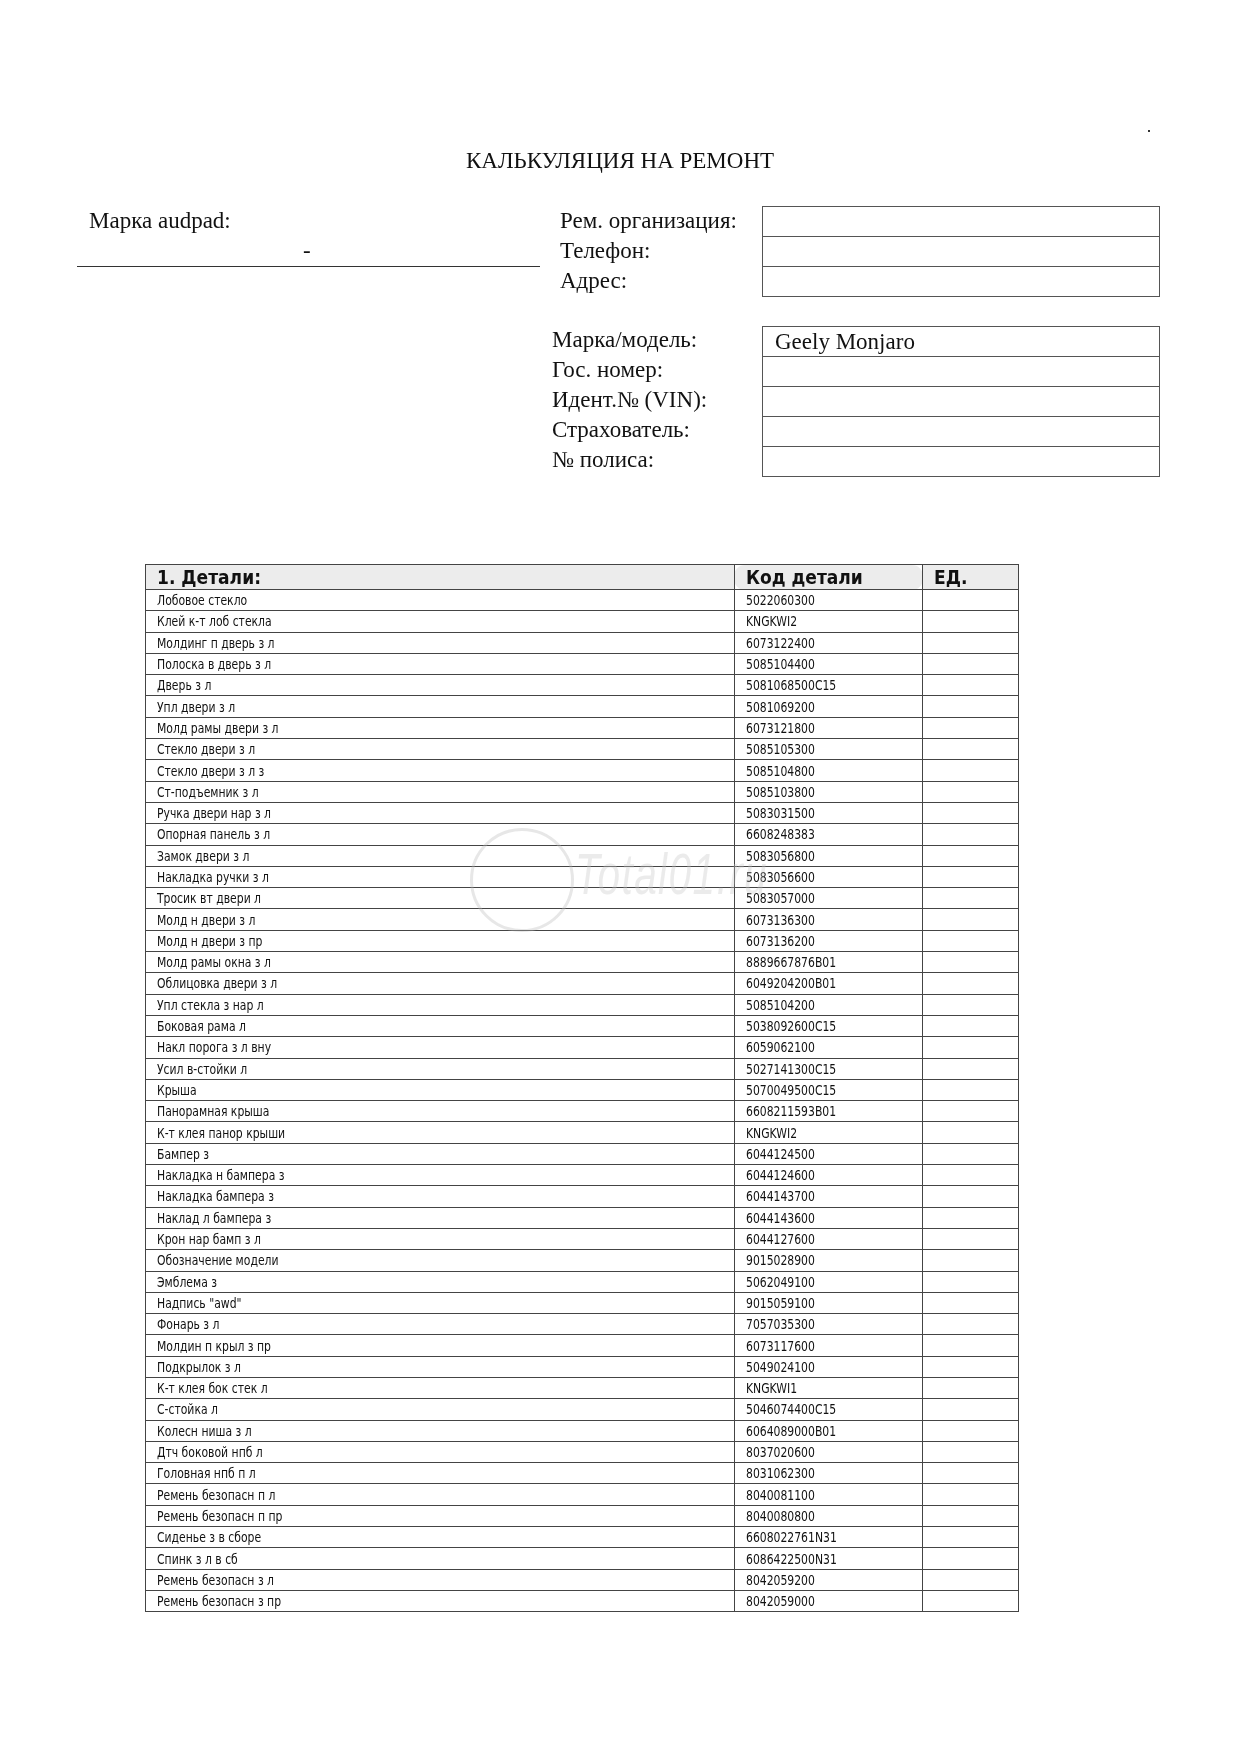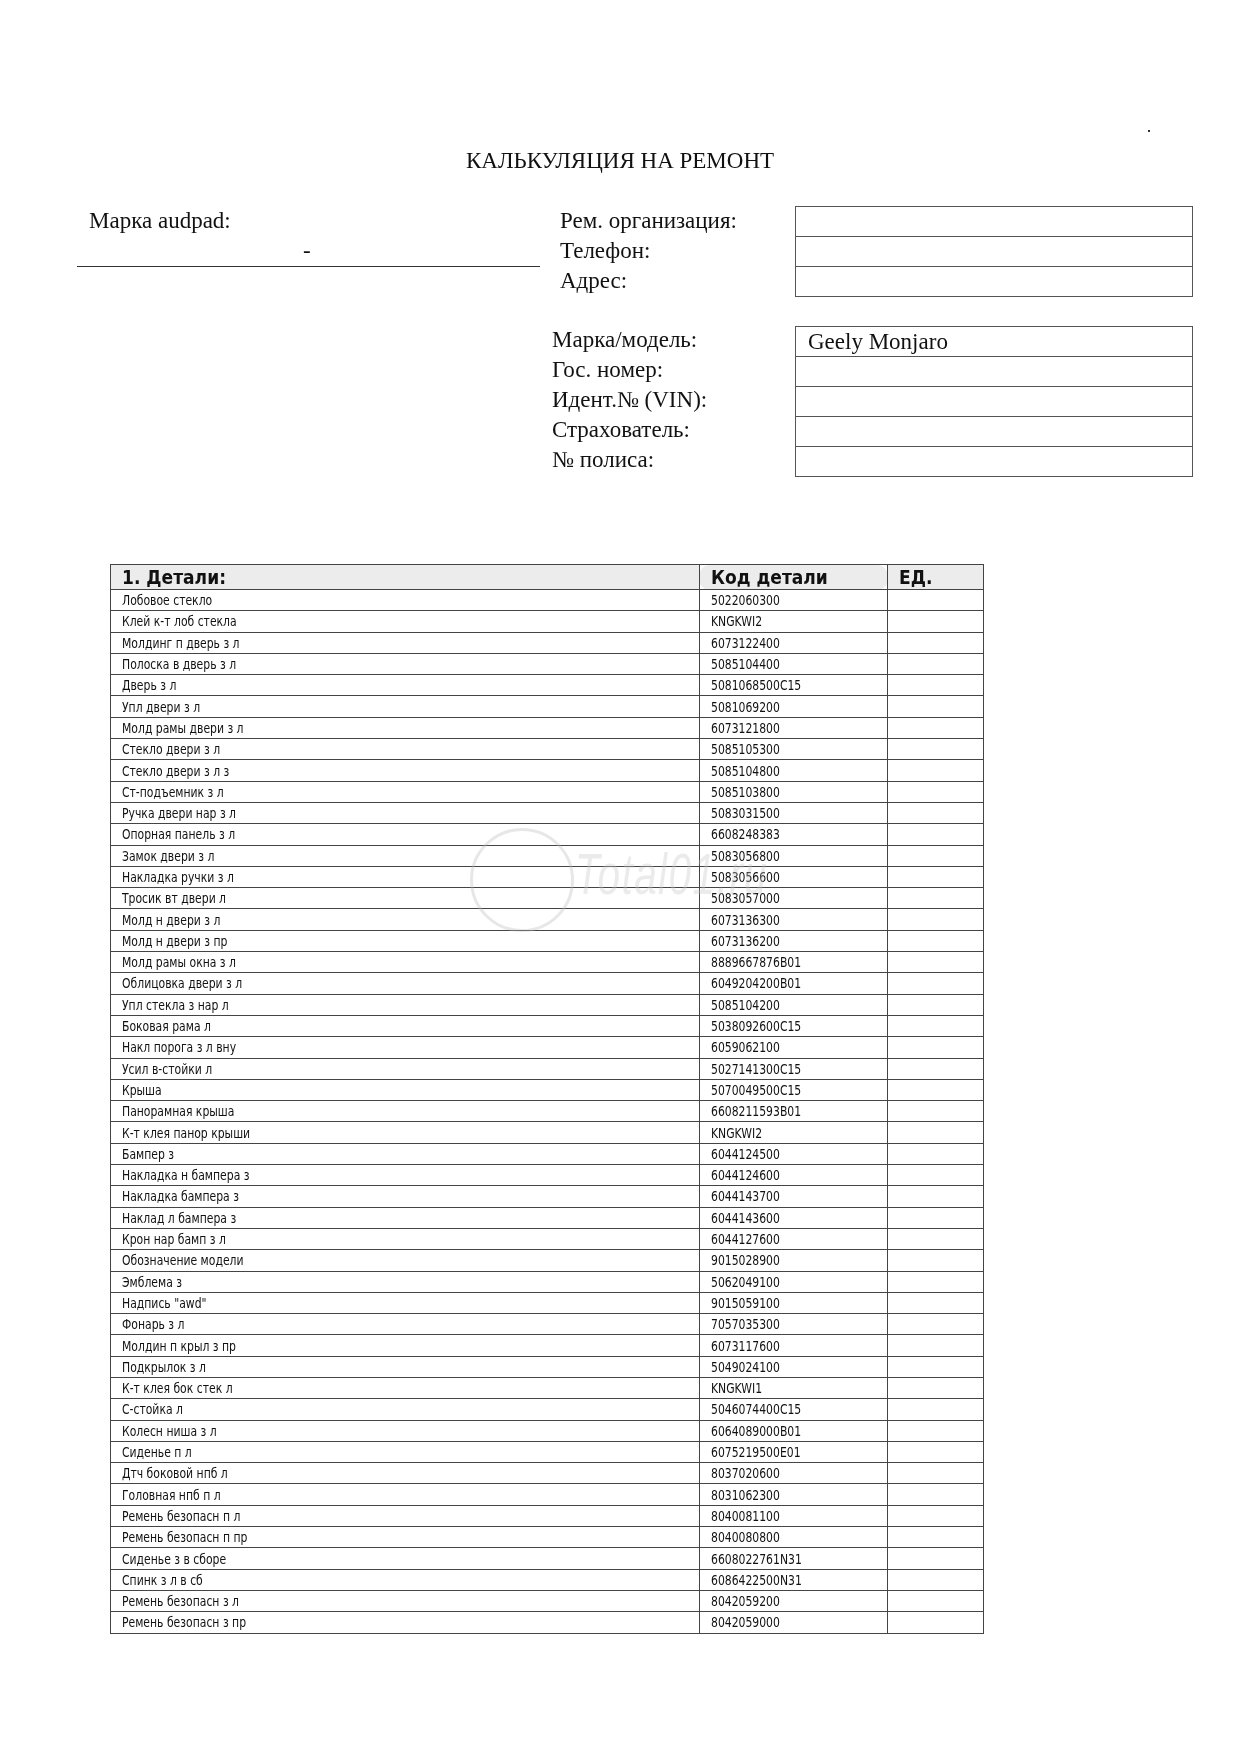--- a/index.html
+++ b/index.html
@@ -8,26 +8,26 @@
   .title { position: absolute; left: 0; width: 1240px; top: 148px; text-align: center; font-family: "Liberation Serif", serif; font-size: 23px; letter-spacing: 0px; }
   .file-label { position: absolute; left: 89px; top: 208px; font-size: 23px; }
   .file-value { position: absolute; left: 303px; top: 238px; font-size: 23px; }
   .file-line { position: absolute; left: 77px; top: 266px; width: 463px; height: 1px; background: #333; }
 
   .form-labels { position: absolute; left: 552px; font-size: 23px; line-height: 30px; }
   .form-labels div { height: 30px; }
   .org-labels { top: 206px; margin-left: 8px; }
   .car-labels { top: 325px; }
 
-  .boxes { position: absolute; left: 795px; width: 396px; border: 1px solid #555; border-bottom: none; }
+  .boxes { position: absolute; left: 762px; width: 396px; border: 1px solid #555; border-bottom: none; }
   .boxes .box { height: 29px; border-bottom: 1px solid #555; font-size: 23px; line-height: 29px; padding-left: 12px; box-sizing: border-box; height: 30px; }
   .org-boxes { top: 206px; }
   .car-boxes { top: 326px; }
 
-  table.parts { position: absolute; left: 110px; top: 564px; width: 874px; border-collapse: collapse; font-family: "DejaVu Sans", sans-serif; }
+  table.parts { position: absolute; left: 145px; top: 564px; width: 874px; border-collapse: collapse; font-family: "DejaVu Sans", sans-serif; }
   table.parts th, table.parts td { border: 1px solid #444; padding: 0 0 0 11px; text-align: left; white-space: nowrap; }
   table.parts th { background: #ececec; font-size: 19px; font-weight: bold; height: 24px; line-height: 24px; font-family: "DejaVu Sans", sans-serif; }
   table.parts td { font-size: 14px; height: 20.3px; line-height: 20px; font-family: "DejaVu Sans Condensed", "DejaVu Sans", sans-serif; }
   .c1 { width: 580px; }
   .c2 { width: 177px; border-radius: 11px; }
   .c3 { width: 84px; }
   td .txt { display: inline-block; transform: scaleX(0.86); transform-origin: left center; }
   th .txt { display: inline-block; transform: scaleX(0.9); transform-origin: left center; }
 
   .watermark { position: absolute; left: 470px; top: 828px; width: 400px; height: 110px; pointer-events: none; opacity: 0.35; font-style: italic; }
@@ -274,25 +274,20 @@
         <td><span class="txt">С-стойка  л</span></td>
         <td><span class="txt">5046074400C15</span></td>
         <td><span class="txt"></span></td>
       </tr>
       <tr>
         <td><span class="txt">Колесн ниша з л</span></td>
         <td><span class="txt">6064089000B01</span></td>
         <td><span class="txt"></span></td>
       </tr>
       <tr>
-        <td><span class="txt">Сиденье п л</span></td>
-        <td><span class="txt">6075219500E01</span></td>
-        <td><span class="txt"></span></td>
-      </tr>
-      <tr>
         <td><span class="txt">Дтч боковой нпб л</span></td>
         <td><span class="txt">8037020600</span></td>
         <td><span class="txt"></span></td>
       </tr>
       <tr>
         <td><span class="txt">Головная нпб п л</span></td>
         <td><span class="txt">8031062300</span></td>
         <td><span class="txt"></span></td>
       </tr>
       <tr>

